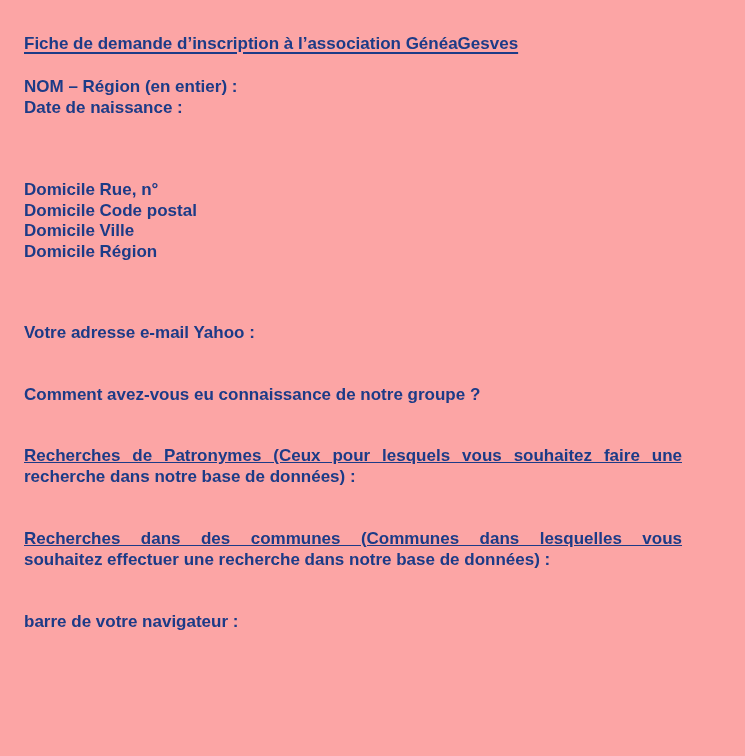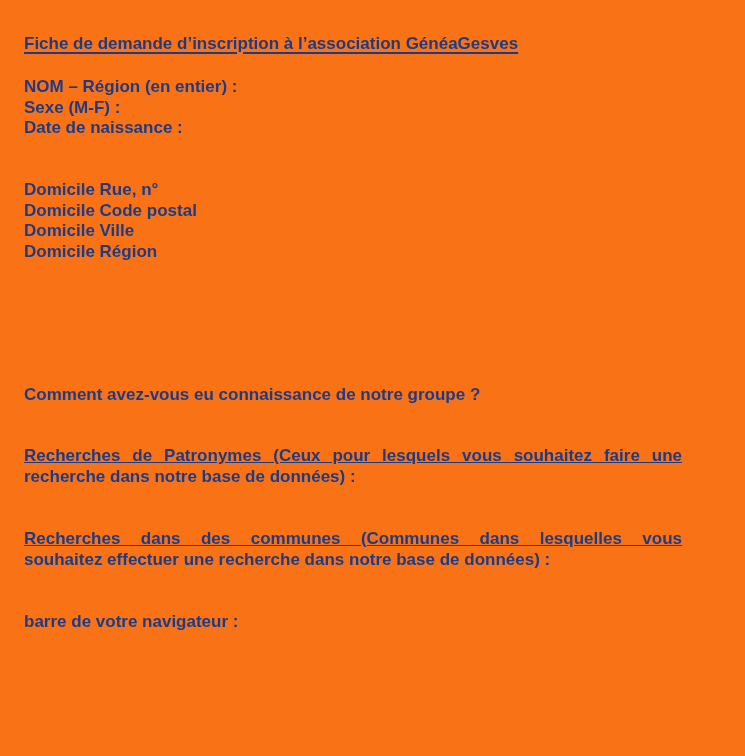--- a/index.html
+++ b/index.html
@@ -5,21 +5,21 @@
 <style>
   html, body {
     margin: 0;
     padding: 0;
     background: #ffffff;
   }
   .page {
     position: relative;
     width: 745px;
     height: 756px;
-    background: #f97316;
+    background: #fca5a5;
     overflow: hidden;
     font-family: "Liberation Sans", "DejaVu Sans", sans-serif;
     font-weight: 700;
     font-size: 17px;
     line-height: 20.5px;
     color: var(--text-color, #1c3b87);
     -webkit-font-smoothing: antialiased;
   }
   .block {
     position: absolute;
@@ -46,32 +46,32 @@
 <body style="background: rgb(255, 255, 255);">
 
 <div class="page">
 
   <div class="block" style="top:34px">
     <div class="line title-line">Fiche de demande d’inscription à l’association GénéaGesves</div>
   </div>
 
   <div class="block" style="top:77px">
     <div class="line">NOM – Région (en entier) :</div>
-    <div class="line">Sexe (M-F) :</div>
     <div class="line">Date de naissance :</div>
   </div>
 
   <div class="block" style="top:180px">
     <div class="line">Domicile Rue, n°</div>
     <div class="line">Domicile Code postal</div>
     <div class="line">Domicile Ville</div>
     <div class="line">Domicile Région</div>
   </div>
 
   <div class="block" style="top:323px">
+    <div class="line">Votre adresse e-mail Yahoo :</div>
   </div>
 
   <div class="block" style="top:385px">
     <div class="line">Comment avez-vous eu connaissance de notre groupe ?</div>
   </div>
 
   <div class="block" style="top:446px">
     <div class="line stretch">Recherches de Patronymes (Ceux pour lesquels vous souhaitez faire une</div>
     <div class="line">recherche dans notre base de données) :</div>
   </div>

